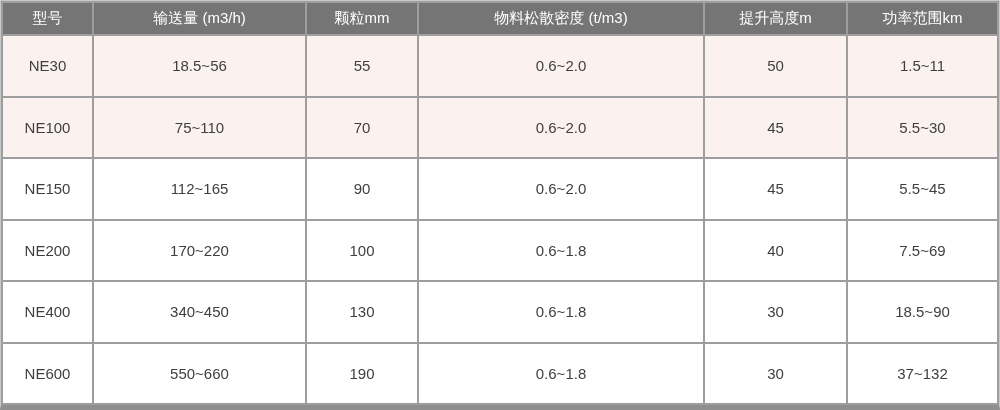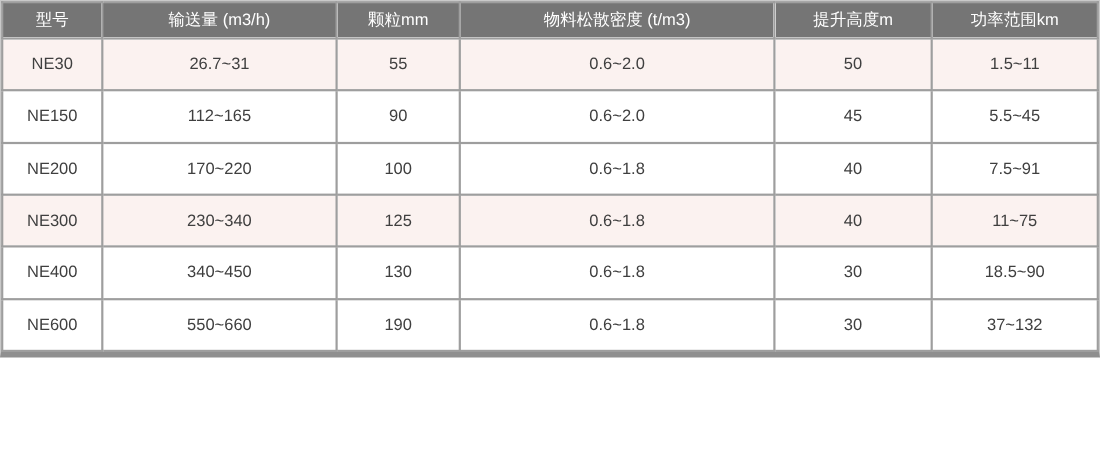--- a/index.html
+++ b/index.html
@@ -19,21 +19,21 @@
     font-family: "Liberation Sans", "DejaVu Sans", sans-serif;
   }
   .page {
     width: 1000px;
     height: 410px;
     overflow: hidden;
   }
   .table-wrap {
     box-sizing: border-box;
     width: 1000px;
-    height: 325px;
+    height: 410px;
     border-top: 1px solid var(--outer-border);
     border-left: 1px solid var(--outer-border);
     border-right: 1px solid var(--outer-border);
     border-bottom: 5px solid var(--bottom-bar);
   }
   table.spec-table {
     width: 100%;
     height: 100%;
     border-collapse: collapse;
     table-layout: fixed;
@@ -85,49 +85,49 @@
           <th>输送量 (m3/h)</th>
           <th>颗粒mm</th>
           <th>物料松散密度 (t/m3)</th>
           <th>提升高度m</th>
           <th>功率范围km</th>
         </tr>
       </thead>
       <tbody>
           <tr class="alt">
     <td>NE30</td>
-    <td>26.7~31</td>
+    <td>18.5~56</td>
     <td>55</td>
     <td>0.6~2.0</td>
     <td>50</td>
     <td>1.5~11</td>
+  </tr>
+          <tr class="alt">
+    <td>NE100</td>
+    <td>75~110</td>
+    <td>70</td>
+    <td>0.6~2.0</td>
+    <td>45</td>
+    <td>5.5~30</td>
   </tr>
           <tr>
     <td>NE150</td>
     <td>112~165</td>
     <td>90</td>
     <td>0.6~2.0</td>
     <td>45</td>
     <td>5.5~45</td>
   </tr>
           <tr>
     <td>NE200</td>
     <td>170~220</td>
     <td>100</td>
     <td>0.6~1.8</td>
     <td>40</td>
-    <td>7.5~91</td>
-  </tr>
-          <tr class="alt">
-    <td>NE300</td>
-    <td>230~340</td>
-    <td>125</td>
-    <td>0.6~1.8</td>
-    <td>40</td>
-    <td>11~75</td>
+    <td>7.5~69</td>
   </tr>
           <tr>
     <td>NE400</td>
     <td>340~450</td>
     <td>130</td>
     <td>0.6~1.8</td>
     <td>30</td>
     <td>18.5~90</td>
   </tr>
           <tr>

